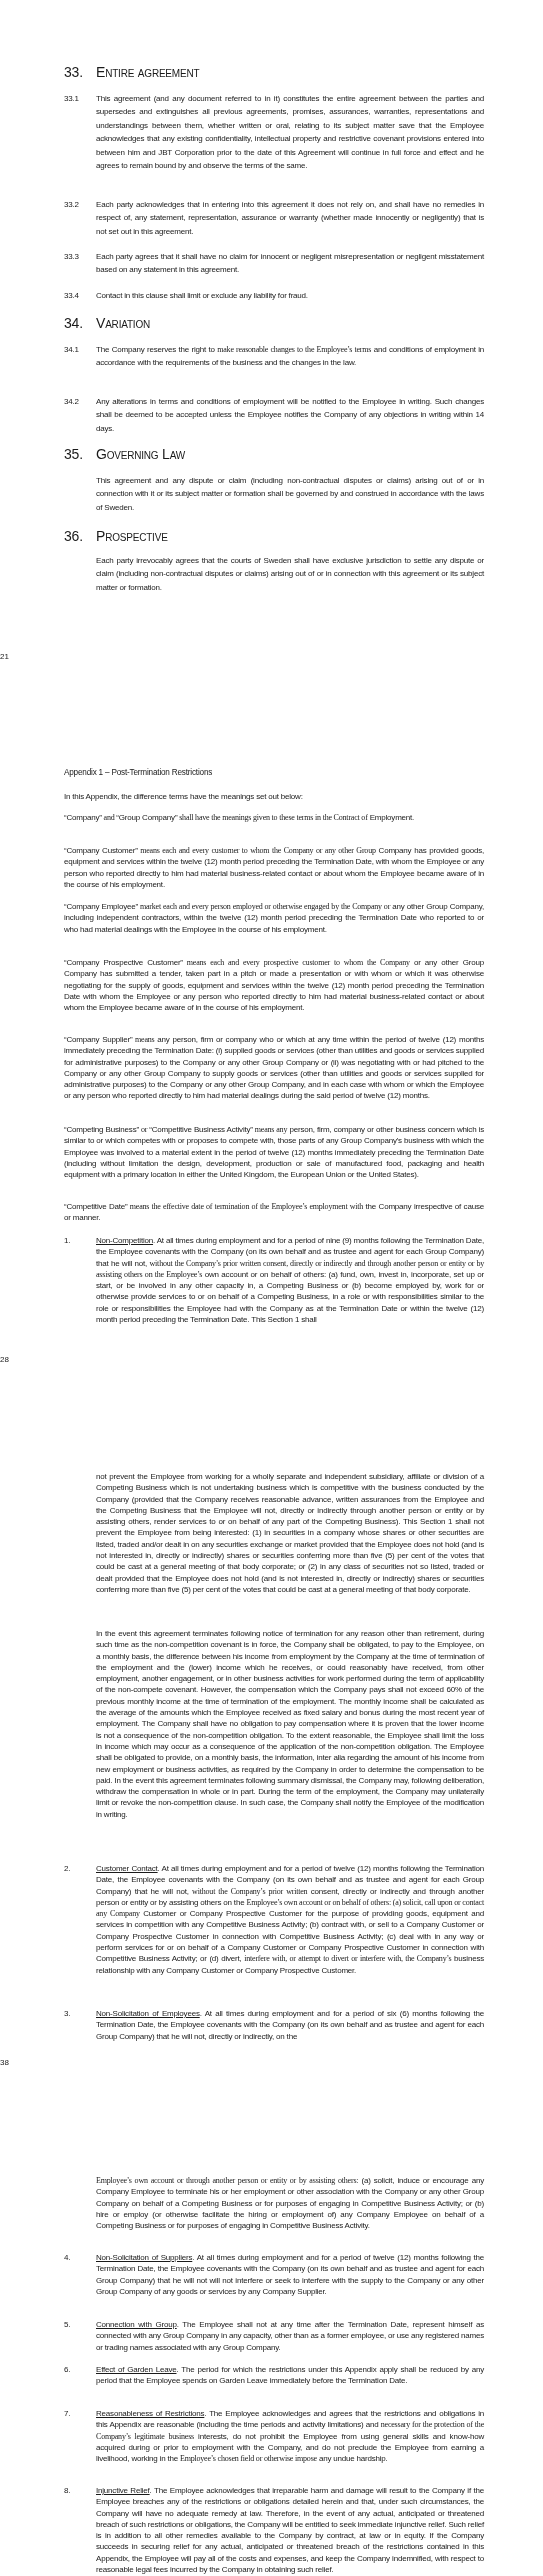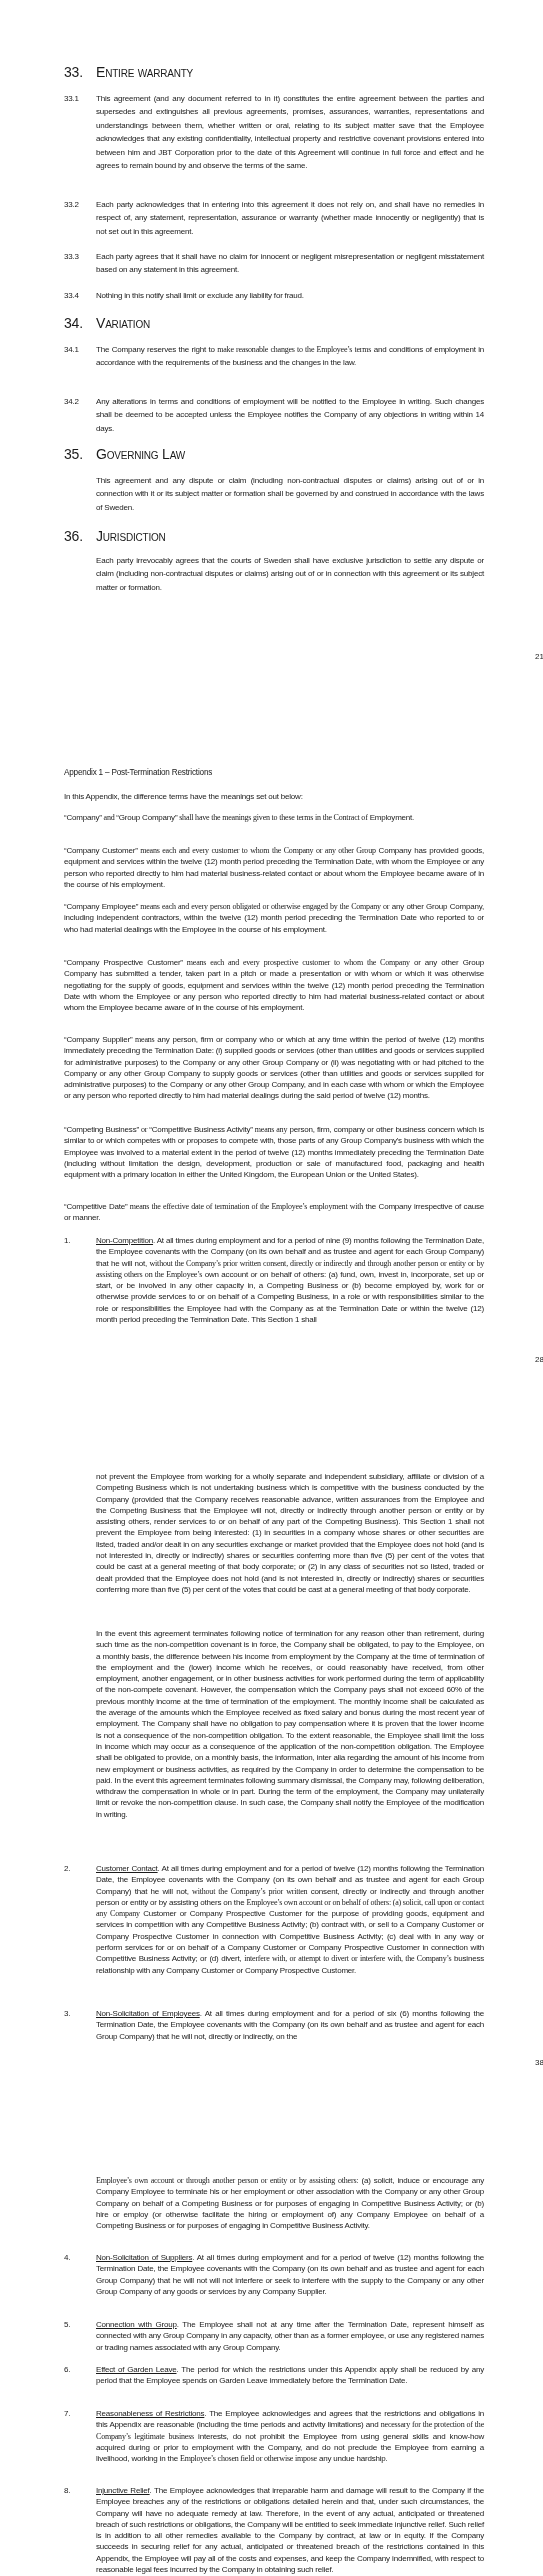--- a/index.html
+++ b/index.html
@@ -7,45 +7,45 @@
          font-family: "Liberation Sans", sans-serif; color: #1a1a1a; }
   .blk { position: absolute; left: 64px; width: 420px; }
   .num { position: absolute; left: 0; top: 0; width: 31px; }
   .body { margin-left: 32px; text-align: justify; }
   .p1 { font-size: 8px; line-height: 13.4px; letter-spacing: -0.2px; }
   .p2 { font-size: 8px; line-height: 11.3px; letter-spacing: -0.2px; }
   .head { font-size: 14px; letter-spacing: -0.2px; font-variant: small-caps; line-height: 10.3px; }
   .full { text-align: justify; }
   .serif { font-family: "Liberation Serif", serif; letter-spacing: -0.2px; }
   .ul { text-decoration: underline; margin-top: 39px; }
-  .pgnum { position: absolute; left: 0; width: 544px; text-align: right; font-size: 8px; }
+  .pgnum { position: absolute; left: 0; width: 544px; text-align: left; font-size: 8px; }
   .title { font-size: 8.2px; letter-spacing: -0.2px; }
 </style>
 </head>
 <body>
 
 <div class="blk head" style="top:67px">
   <span class="num">33.</span>
-  <div class="body">Entire warranty</div>
+  <div class="body">Entire agreement</div>
 </div>
 <div class="blk p1" style="top:92px">
   <span class="num">33.1</span>
   <div class="body">This agreement (and any document referred to in it) constitutes the entire agreement between the parties and supersedes and extinguishes all previous agreements, promises, assurances, warranties, representations and understandings between them, whether written or oral, relating to its subject matter save that the Employee acknowledges that any existing confidentiality, intellectual property and restrictive covenant provisions entered into between him and JBT Corporation prior to the date of this Agreement will continue in full force and effect and he agrees to remain bound by and observe the terms of the same.</div>
 </div>
 <div class="blk p1" style="top:198px">
   <span class="num">33.2</span>
   <div class="body">Each party acknowledges that in entering into this agreement it does not rely on, and shall have no remedies in respect of, any statement, representation, assurance or warranty (whether made innocently or negligently) that is not set out in this agreement.</div>
 </div>
 <div class="blk p1" style="top:250px">
   <span class="num">33.3</span>
   <div class="body">Each party agrees that it shall have no claim for innocent or negligent misrepresentation or negligent misstatement based on any statement in this agreement.</div>
 </div>
 <div class="blk p1" style="top:289px">
   <span class="num">33.4</span>
-  <div class="body">Nothing in this notify shall limit or exclude any liability for fraud.</div>
+  <div class="body">Contact in this clause shall limit or exclude any liability for fraud.</div>
 </div>
 <div class="blk head" style="top:318px">
   <span class="num">34.</span>
   <div class="body">Variation</div>
 </div>
 <div class="blk p1" style="top:343px">
   <span class="num">34.1</span>
   <div class="body"><span>The Company reserves the right to </span><span class="serif">make reasonable changes to the Employee’s terms</span><span> and conditions of employment in accordance with the requirements of the business and the changes in the law.</span></div>
 </div>
 <div class="blk p1" style="top:395px">
@@ -54,38 +54,38 @@
 </div>
 <div class="blk head" style="top:449px">
   <span class="num">35.</span>
   <div class="body">Governing Law</div>
 </div>
 <div class="blk p1" style="top:474px">
   <div class="body">This agreement and any dispute or claim (including non-contractual disputes or claims) arising out of or in connection with it or its subject matter or formation shall be governed by and construed in accordance with the laws of Sweden.</div>
 </div>
 <div class="blk head" style="top:531px">
   <span class="num">36.</span>
-  <div class="body">Jurisdiction</div>
+  <div class="body">Prospective</div>
 </div>
 <div class="blk p1" style="top:554px">
   <div class="body">Each party irrevocably agrees that the courts of Sweden shall have exclusive jurisdiction to settle any dispute or claim (including non-contractual disputes or claims) arising out of or in connection with this agreement or its subject matter or formation.</div>
 </div>
 <div class="pgnum" style="top:652px">21</div>
 
 <div class="blk title" style="top:768px">Appendix 1 – Post-Termination Restrictions</div>
 <div class="blk p2" style="top:791px">In this Appendix, the difference terms have the meanings set out below:</div>
 
 <div class="blk p2 full" style="top:812px">
   <span>“Company”</span><span class="serif"> and </span><span>“Group Company”</span><span class="serif"> shall have the meanings given to these terms in the Contract of</span><span> Employment.</span>
 </div>
 <div class="blk p2 full" style="top:845px">
   <span>“Company Customer”</span><span class="serif"> means each and every customer to whom the Company or any other Group</span><span> Company has provided goods, equipment and services within the twelve (12) month period preceding the Termination Date, with whom the Employee or any person who reported directly to him had material business-related contact or about whom the Employee became aware of in the course of his employment.</span>
 </div>
 <div class="blk p2 full" style="top:901px">
-  <span>“Company Employee”</span><span class="serif"> means each and every person obligated or otherwise engaged by the Company or</span><span> any other Group Company, including independent contractors, within the twelve (12) month period preceding the Termination Date who reported to or who had material dealings with the Employee in the course of his employment.</span>
+  <span>“Company Employee”</span><span class="serif"> market each and every person employed or otherwise engaged by the Company or</span><span> any other Group Company, including independent contractors, within the twelve (12) month period preceding the Termination Date who reported to or who had material dealings with the Employee in the course of his employment.</span>
 </div>
 <div class="blk p2 full" style="top:957px">
   <span>“Company Prospective Customer”</span><span class="serif"> means each and every prospective customer to whom the Company</span><span> or any other Group Company has submitted a tender, taken part in a pitch or made a presentation or with whom or which it was otherwise negotiating for the supply of goods, equipment and services within the twelve (12) month period preceding the Termination Date with whom the Employee or any person who reported directly to him had material business-related contact or about whom the Employee became aware of in the course of his employment.</span>
 </div>
 <div class="blk p2 full" style="top:1034px">
   <span>“Company Supplier”</span><span class="serif"> means</span><span> any person, firm or company who or which at any time within the period of twelve (12) months immediately preceding the Termination Date: (i) supplied goods or services (other than utilities and goods or services supplied for administrative purposes) to the Company or any other Group Company or (ii) was negotiating with or had pitched to the Company or any other Group Company to supply goods or services (other than utilities and goods or services supplied for administrative purposes) to the Company or any other Group Company, and in each case with whom or which the Employee or any person who reported directly to him had material dealings during the said period of twelve (12) months.</span>
 </div>
 <div class="blk p2 full" style="top:1124px">
   <span>“Competing Business”</span><span class="serif"> or </span><span>“Competitive Business Activity”</span><span class="serif"> means any</span><span> person, firm, company or other business concern which is similar to or which competes with or proposes to compete with, those parts of any Group Company's business with which the Employee was involved to a material extent in the period of twelve (12) months immediately preceding the Termination Date (including without limitation the design, development, production or sale of manufactured food, packaging and health equipment with a primary location in either the United Kingdom, the European Union or the United States).</span>
 </div>

